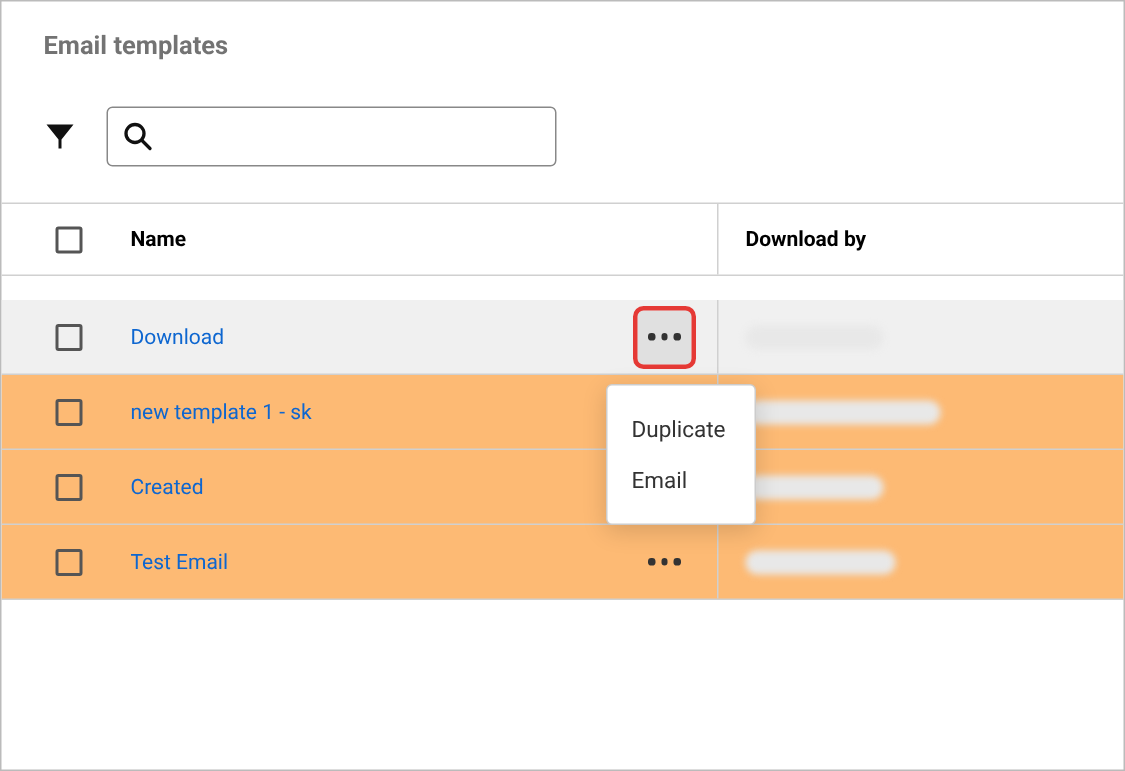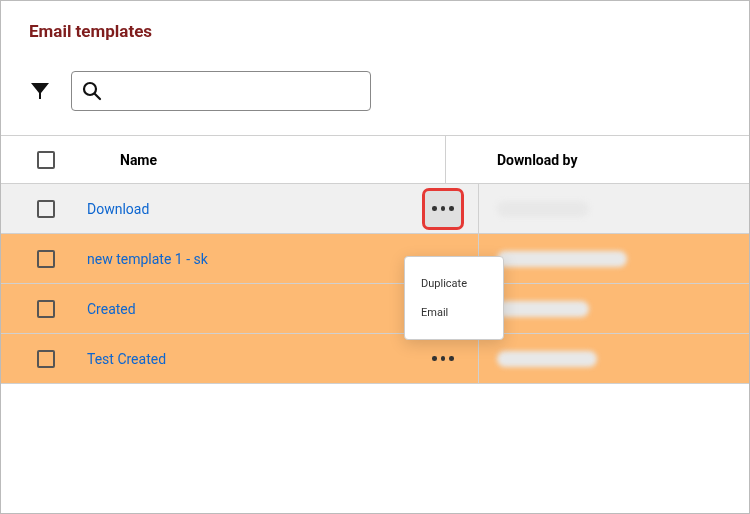--- a/index.html
+++ b/index.html
@@ -18,21 +18,21 @@
       position: relative;
       overflow: hidden;
     }
     .container {
       padding: 20px 0 0 0;
     }
     .page-title {
       font-size: 17px;
       font-weight: 700;
       margin: 0 0 30px 28px;
-      color: #7f1d1d;
+      color: #737373;
     }
     .toolbar {
       display: flex;
       align-items: center;
       gap: 20px;
       margin: 0 0 24px 28px;
     }
     .filter-icon {
       width: 22px;
       height: 22px;
@@ -67,32 +67,32 @@
       border-top: 1px solid #d0d0d0;
     }
     .header-row {
       display: flex;
       align-items: center;
       height: 48px;
       border-bottom: 1px solid #d0d0d0;
       padding: 0 0 0 36px;
       font-weight: 700;
       color: #000;
-      gap: 33px;
     }
     .data-row {
       display: flex;
       align-items: center;
       height: 50px;
       border-bottom: 1px solid #d0d0d0;
       padding: 0 0 0 36px;
       background: #fdba74;
     }
     .data-row.highlighted {
       background: #f0f0f0;
+      margin-top: 16px;
     }
     .cell-check {
       width: 50px;
       display: flex;
       align-items: center;
     }
     .cell-name {
       flex: 1;
       color: #0d66d0;
       cursor: pointer;
@@ -162,21 +162,21 @@
       background: #fff;
       border: 1px solid #ccc;
       border-radius: 4px;
       box-shadow: 0 4px 16px rgba(0,0,0,0.15);
       padding: 12px 0;
       min-width: 100px;
       z-index: 100;
     }
     .popover-item {
       padding: 8px 16px;
-      font-size: 11px;
+      font-size: 15px;
       color: #333;
       cursor: pointer;
     }
   </style>
 </head>
 <body>
 
 <div class="container">
   <h1 class="page-title">Email templates</h1>
 
@@ -246,21 +246,21 @@
           <div class="cell-actions"></div>
           <div class="cell-divider"></div>
           <div class="cell-createdby">
             <div class="placeholder-blur" style="width: 92px;"></div>
           </div>
         </div>
         <div class="data-row">
           <div class="cell-check">
             <div class="checkbox"></div>
           </div>
-          <div class="cell-name">Test Created</div>
+          <div class="cell-name">Test Email</div>
           <div class="cell-actions">
             <div class="more-btn">
               <div class="dots">
                 <div class="dot"></div>
                 <div class="dot"></div>
                 <div class="dot"></div>
               </div>
             </div>
           </div>
           <div class="cell-divider"></div>

